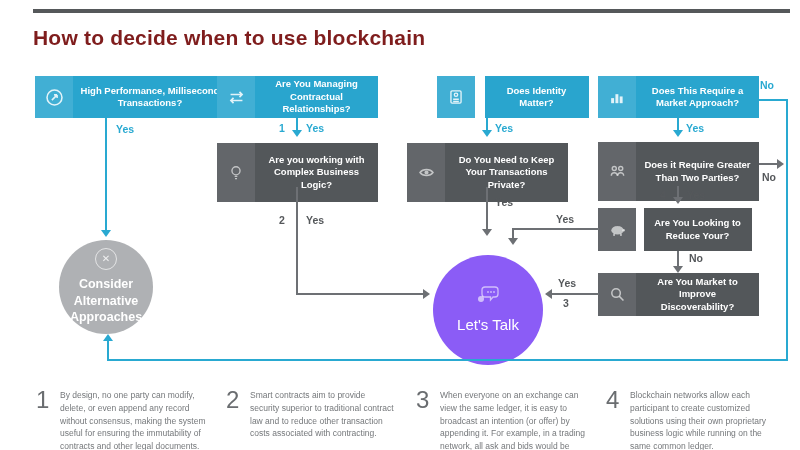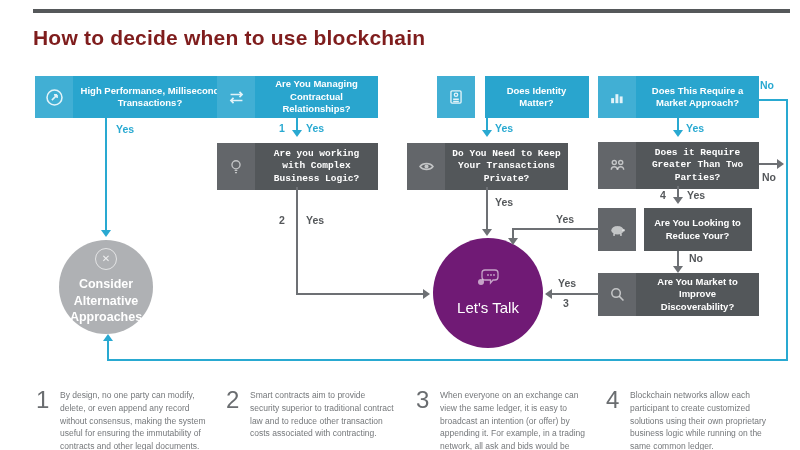--- a/index.html
+++ b/index.html
@@ -10,28 +10,28 @@
 
   
   .qbox{position:absolute;display:flex;align-items:stretch;}
   .qbox .icell{width:38px;display:flex;align-items:center;justify-content:center;flex:0 0 38px;}
   .qbox .body{flex:1;display:flex;align-items:center;justify-content:center;text-align:center;
               font-weight:700;font-size:9.5px;line-height:1.3;color:#fff;padding:2px 6px;}
   .qbox.cyan .icell{background:#41AFD4;color:rgba(255,255,255,.85);}
   .qbox.cyan .body{background:#29A5CE;}
   .qbox.dark .icell{background:#63666A;color:rgba(255,255,255,.62);}
   .qbox.dark .body{background:#53575A;}
-  .h42{height:42px;} .h43{height:43px;} .h44{height:47px;font-family:Liberation Mono, monospace;}
+  .h42{height:42px;} .h43{height:43px;} .h44{height:59px;}
 
   
   .circle{position:absolute;border-radius:50%;display:flex;flex-direction:column;align-items:center;
           justify-content:center;text-align:center;color:#fff;}
   .circle .clabel{font-weight:700;font-size:12.5px;line-height:1.35;padding:0 10px;}
   #consider{left:59px;top:240px;width:94px;height:94px;background:#AFB1B4;}
-  #letstalk{left:433px;top:238px;width:110px;height:110px;background:#701a75;}
+  #letstalk{left:433px;top:255px;width:110px;height:110px;background:#8b5cf6;}
   #letstalk .clabel{font-weight:400;font-size:15px;}
   .circ-icon{margin-bottom:5px;color:rgba(255,255,255,.65);}
   .x-badge{width:20px;height:20px;border:1.4px solid rgba(255,255,255,.65);border-radius:50%;
            display:flex;align-items:center;justify-content:center;font-size:10px;color:rgba(255,255,255,.8);margin-bottom:6px;}
 
   
   .vl,.hl{position:absolute;}
   .vl{width:2px;} .hl{height:2px;}
   .g{background:#6D7074;} .c{background:#29A9D1;}
   .ah{position:absolute;width:0;height:0;border:5px solid transparent;}

